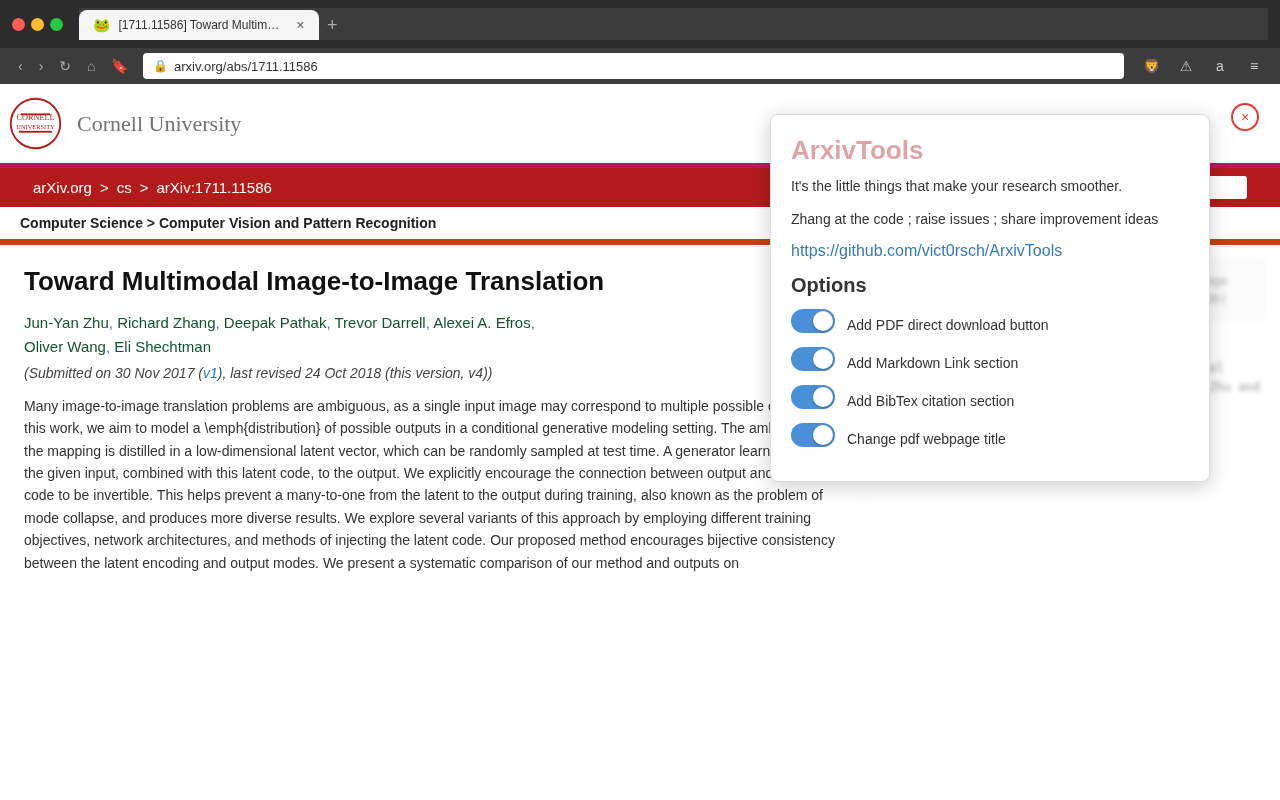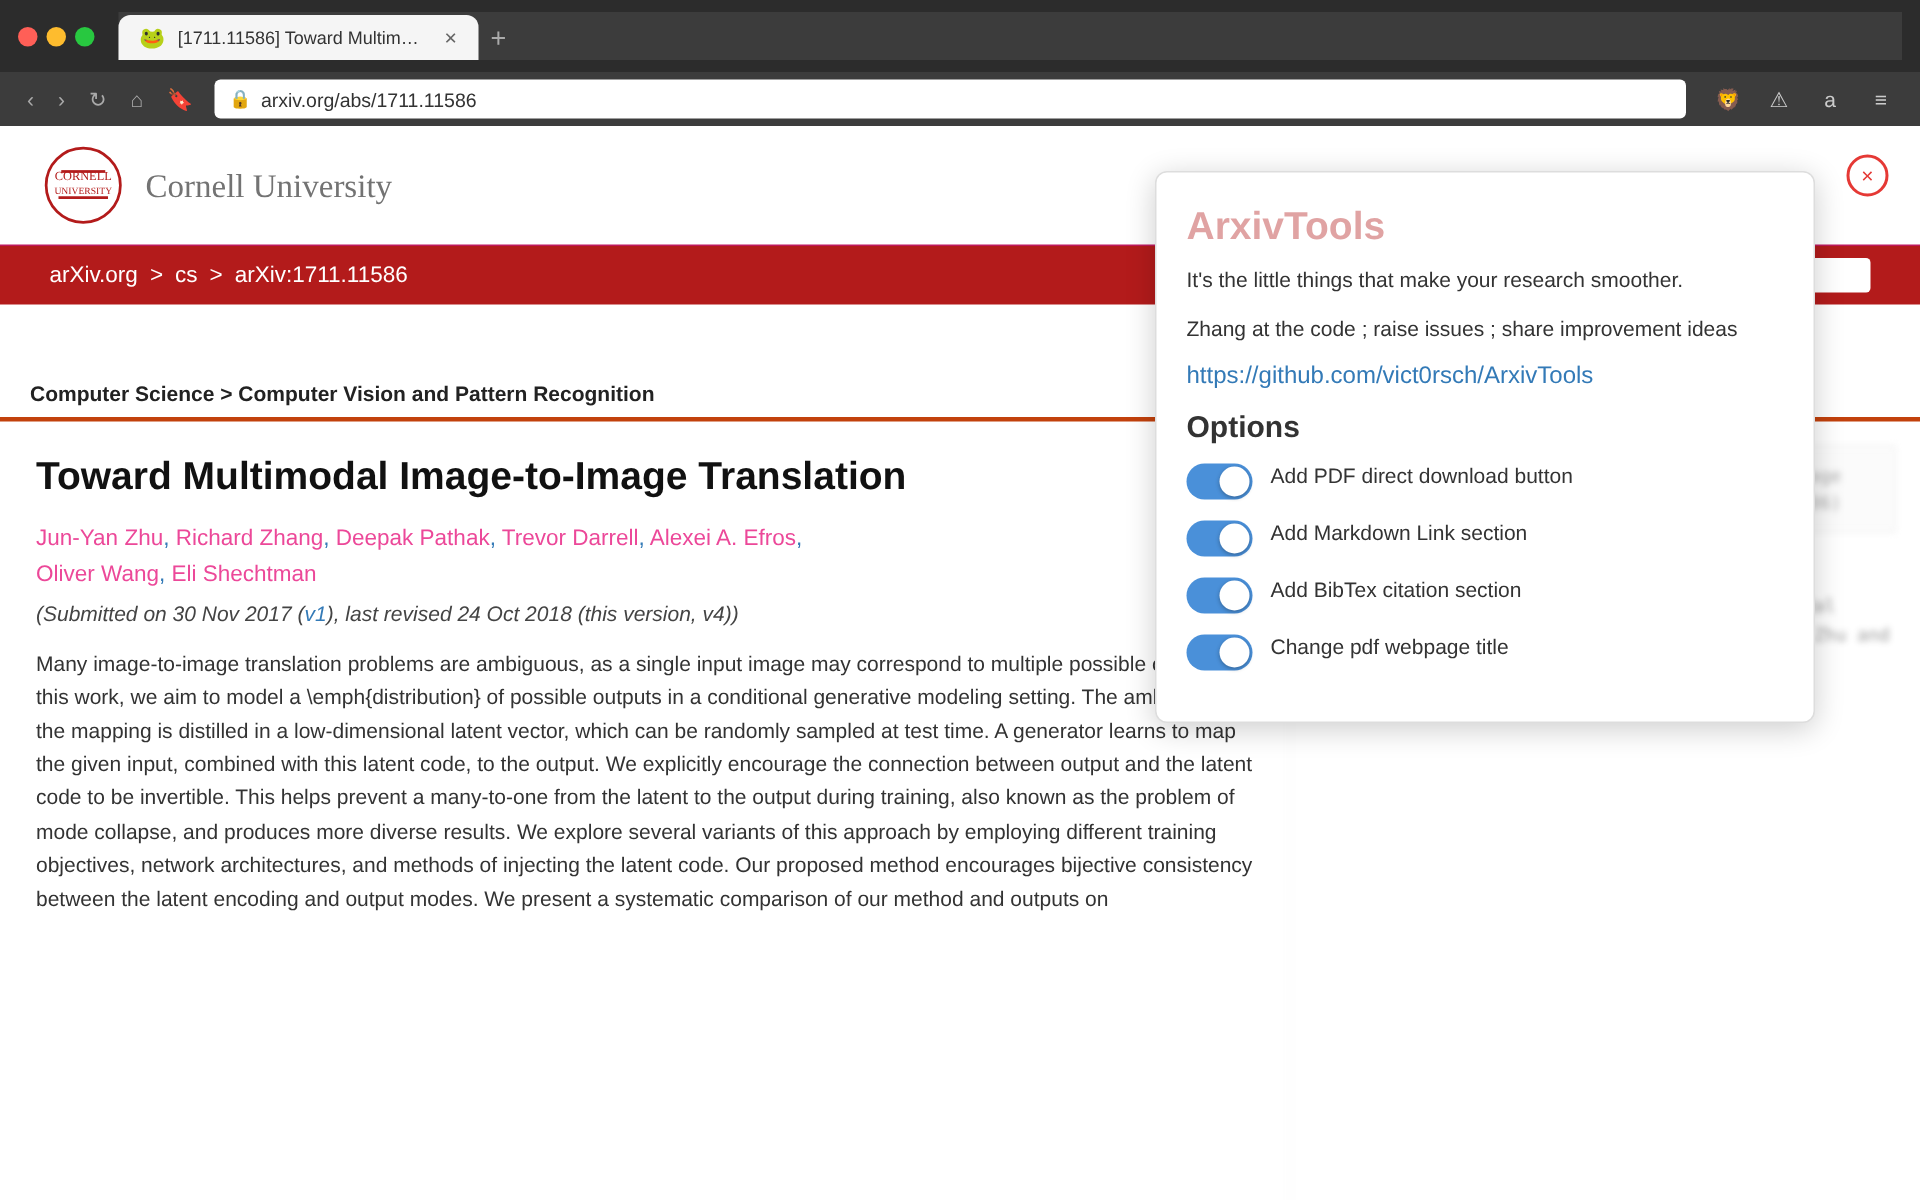--- a/index.html
+++ b/index.html
@@ -105,25 +105,25 @@
     
     .page-content {
       height: calc(800px - 84px);
       overflow: hidden;
       position: relative;
     }
 
     
     .cornell-header {
       background: #fff;
-      padding: 12px 28px;
+      padding: 12px 8px;
       display: flex;
       align-items: center;
       gap: 14px;
-      border-bottom: 1px solid #be185d;
+      border-bottom: 5px solid #be185d;
     }
     .cornell-logo {
       width: 55px;
       height: 55px;
     }
     .cornell-name {
       font-size: 22px;
       color: #737373;
       font-family: Georgia, serif;
     }
@@ -149,22 +149,21 @@
       font-size: 13px;
       color: #333;
     }
 
     
     .breadcrumb-row {
       background: #fff;
       padding: 8px 20px;
       font-size: 14px;
       color: #222;
-      border-bottom: 3px solid #c2410c;
-      margin-top: 43px;
+      border-bottom: 6px solid #c2410c;
     }
 
     
     .paper-body {
       display: flex;
       height: calc(800px - 84px - 65px - 44px - 36px);
     }
 
     .paper-left {
       flex: 1;
@@ -179,21 +178,21 @@
       margin-bottom: 12px;
       line-height: 1.3;
     }
 
     .paper-authors {
       font-size: 15px;
       color: #337ab7;
       margin-bottom: 6px;
       line-height: 1.6;
     }
-    .paper-authors a { color: #ec4899; text-decoration: none; }
+    .paper-authors a { color: #14532d; text-decoration: none; }
 
     .paper-dates {
       font-size: 14px;
       color: #444;
       margin-bottom: 14px;
       font-style: italic;
     }
     .paper-dates a { color: #337ab7; text-decoration: none; }
 
     .paper-abstract {
@@ -285,21 +284,21 @@
 
     .popup-options-title {
       font-size: 20px;
       font-weight: bold;
       color: #333;
       margin-bottom: 12px;
     }
 
     .popup-option {
       display: flex;
-      align-items: flex-start;
+      align-items: flex-end;
       gap: 12px;
       margin-bottom: 14px;
     }
 
     .toggle {
       width: 44px;
       height: 24px;
       background: #4a90d9;
       border-radius: 12px;
       position: relative;

